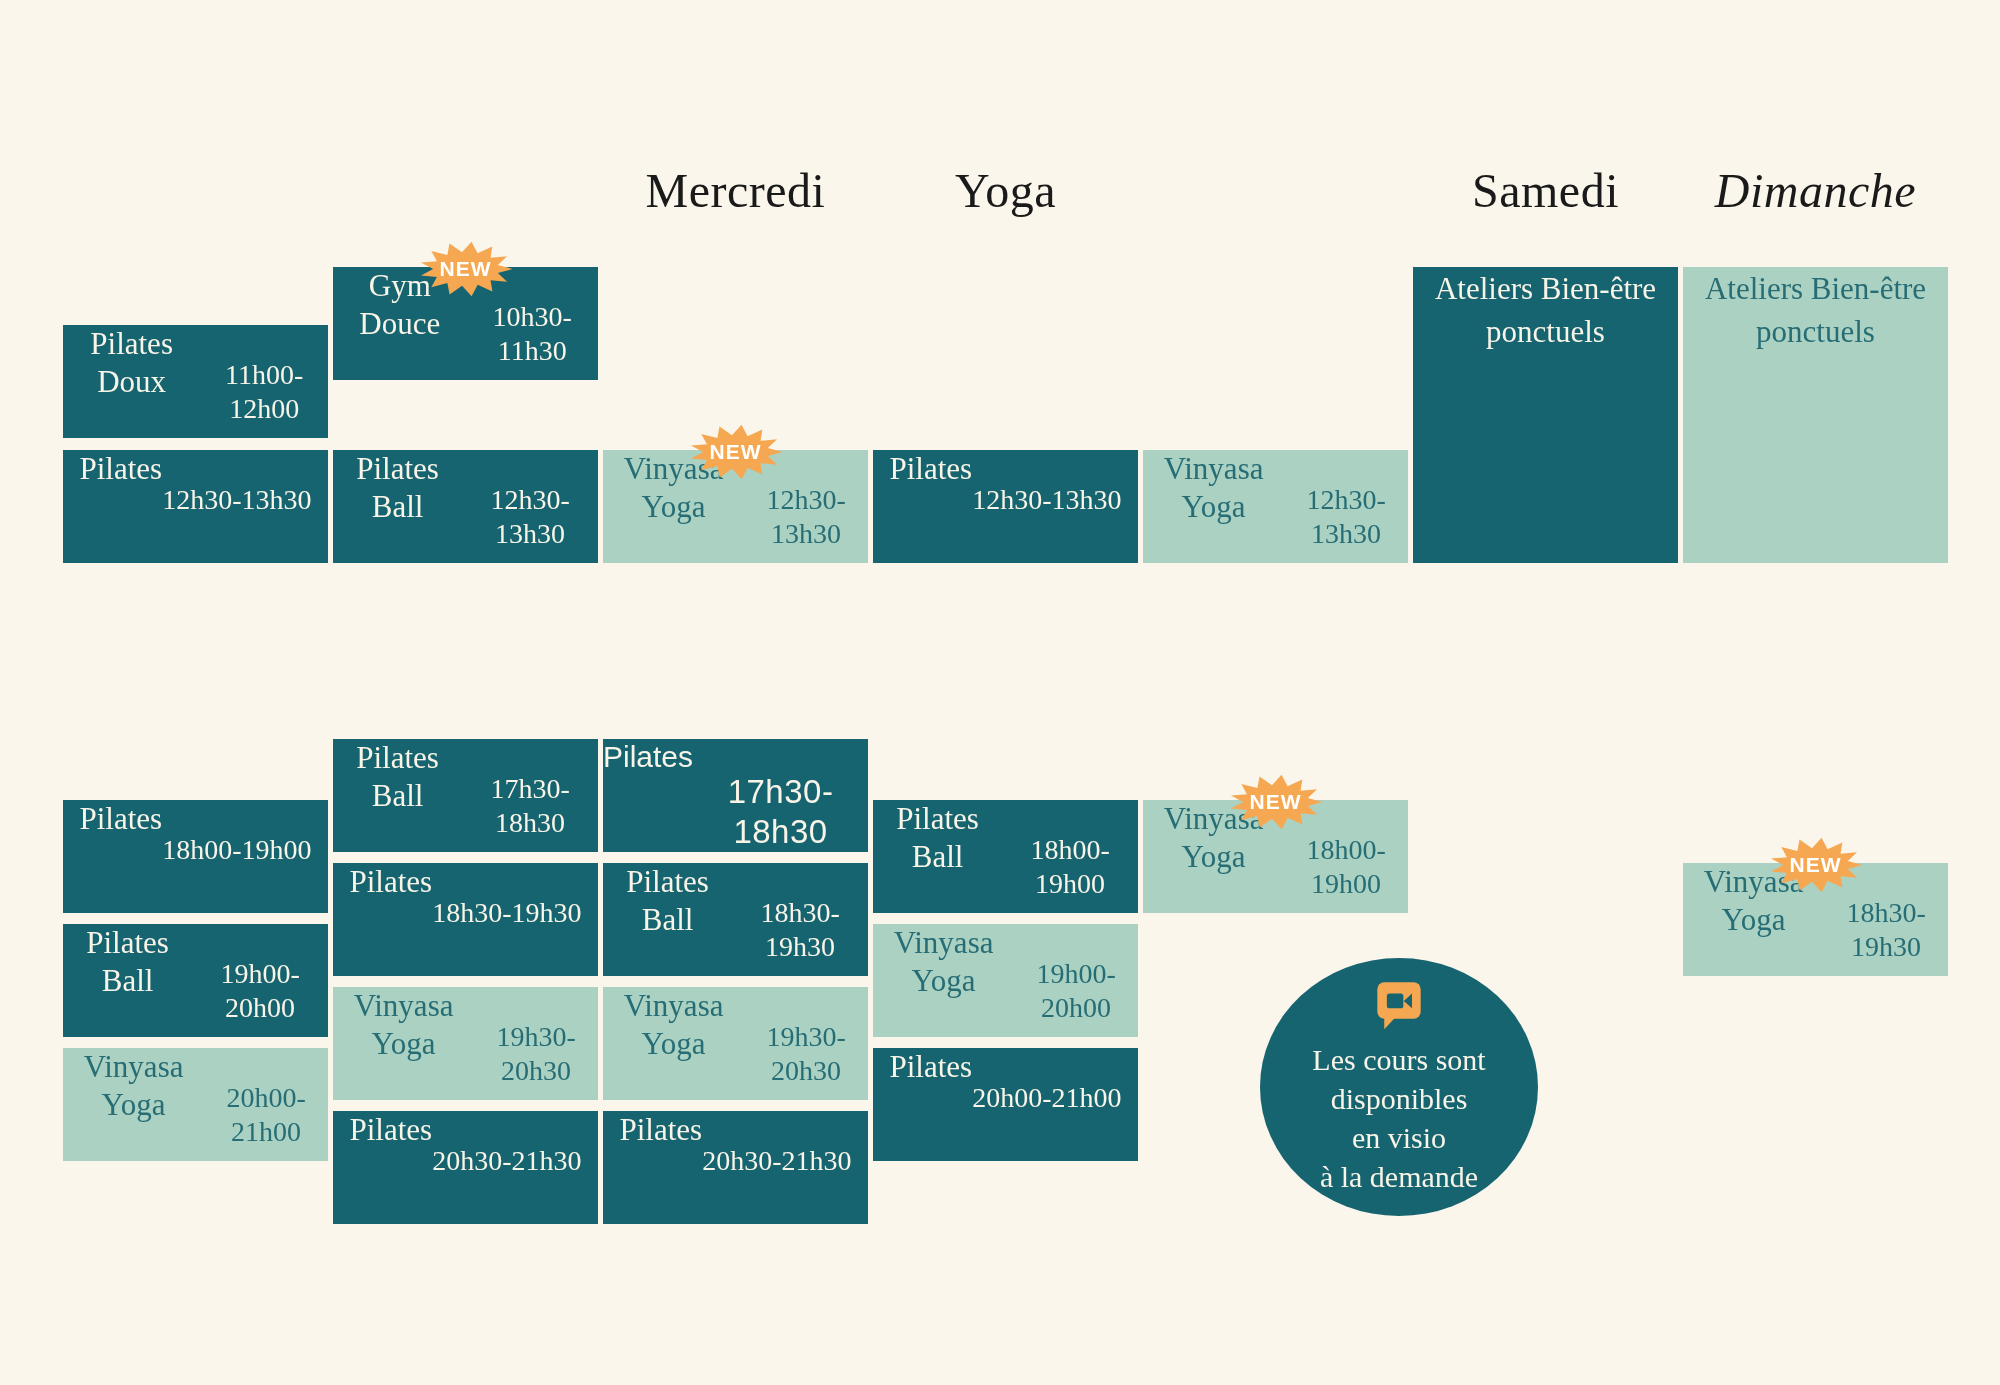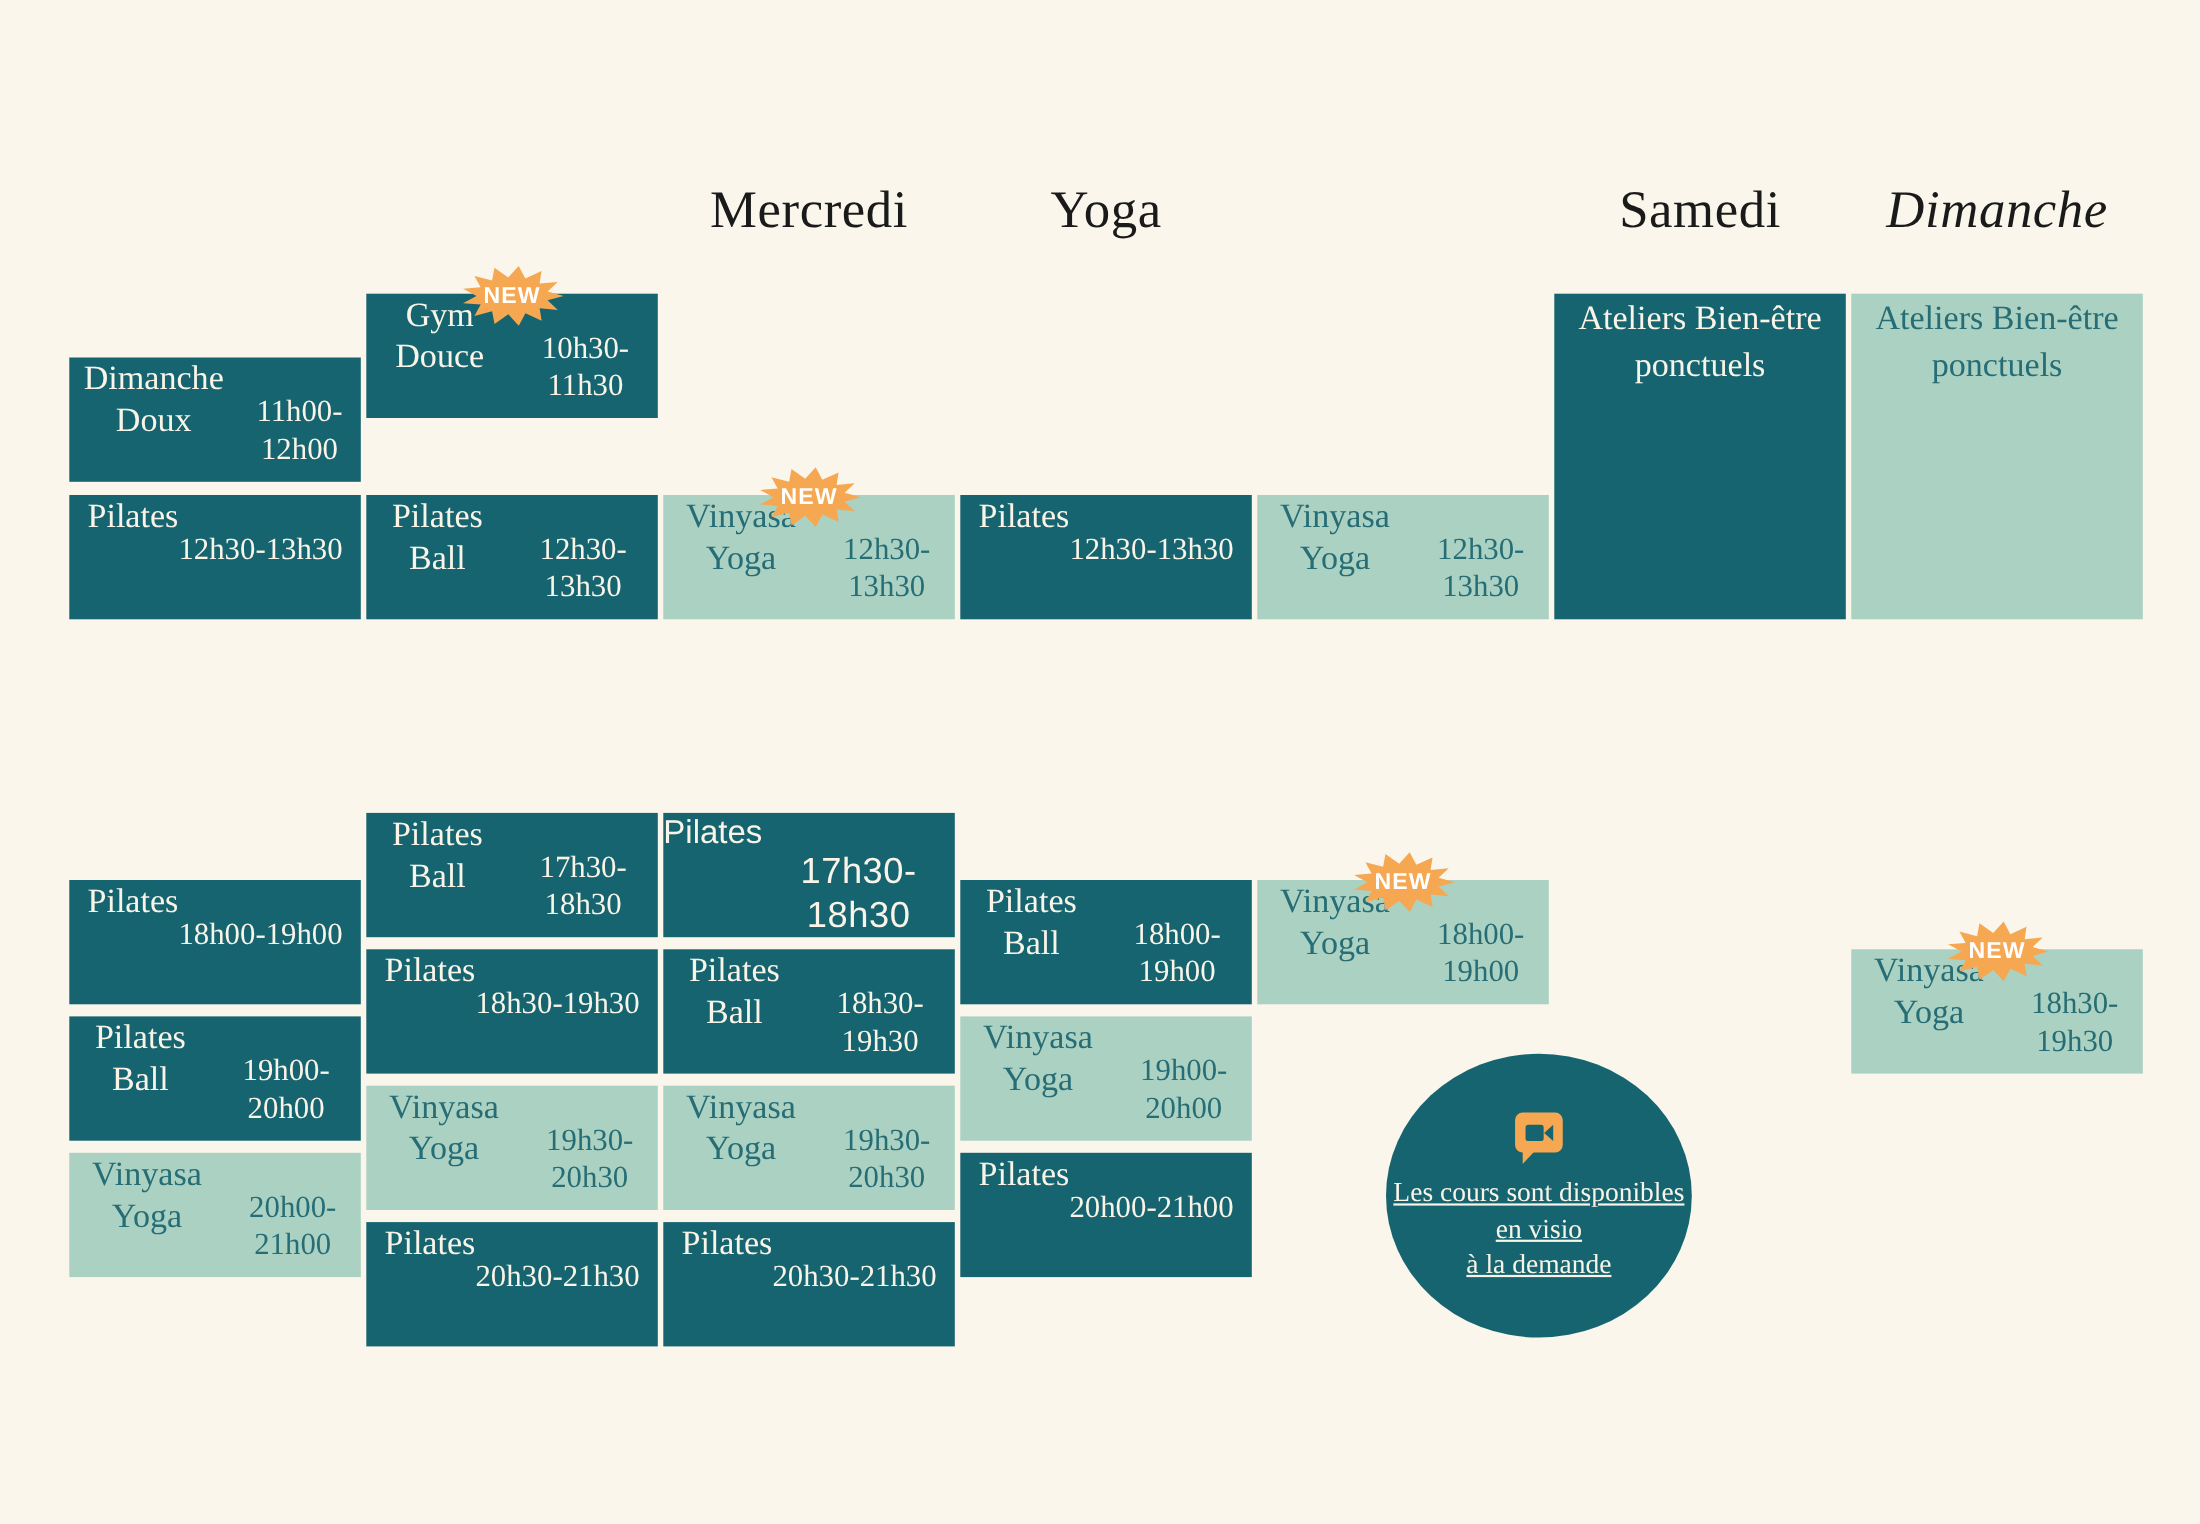--- a/index.html
+++ b/index.html
@@ -36,41 +36,41 @@
     font-family:"Liberation Sans",sans-serif;font-weight:700;
     font-size:21px;letter-spacing:1px;color:#ffffff;line-height:58px;
   }
   .visio{
     position:absolute;left:1260px;top:958px;width:278px;height:258px;
     border-radius:50%;background:var(--dark);color:var(--on-dark);
     display:flex;flex-direction:column;align-items:center;justify-content:center;
     text-align:center;
   }
   .visio .icon{margin-bottom:10px;line-height:0;}
-  .visio .line{font-size:25px;line-height:1.3;text-decoration:underline;}
+  .visio .line{font-size:30px;line-height:1.3;}
 </style>
 </head>
 <body>
 
 <div class="stage">
   <div class="visio">
     <span class="icon">
       <svg viewBox="0 0 60 60" width="52" height="52" aria-hidden="true">
         <rect x="5" y="5" width="50" height="42" rx="8" fill="#f5a851"></rect>
         <polygon points="13,44 13,59 27,44" fill="#f5a851"></polygon>
         <rect x="16" y="18" width="19" height="17" rx="3" fill="#166470"></rect>
         <polygon points="45,18 45,35 35.5,26.5" fill="#166470"></polygon>
       </svg>
     </span>
     <span class="line">Les cours sont disponibles</span>
     <span class="line">en visio</span>
     <span class="line">à la demande</span>
   </div>
     <div class="block dark" style="left: 63px; top: 325px; height: 113px;">
-      <span class="title">Dimanche Doux</span>
+      <span class="title">Pilates Doux</span>
       <span class="time">11h00-12h00</span>
     </div>
     <div class="block dark" style="left: 63px; top: 450px; height: 113px;">
       <span class="title">Pilates</span>
       <span class="time">12h30-13h30</span>
     </div>
     <div class="block dark" style="left: 63px; top: 800px; height: 113px;">
       <span class="title">Pilates</span>
       <span class="time">18h00-19h00</span>
     </div>

